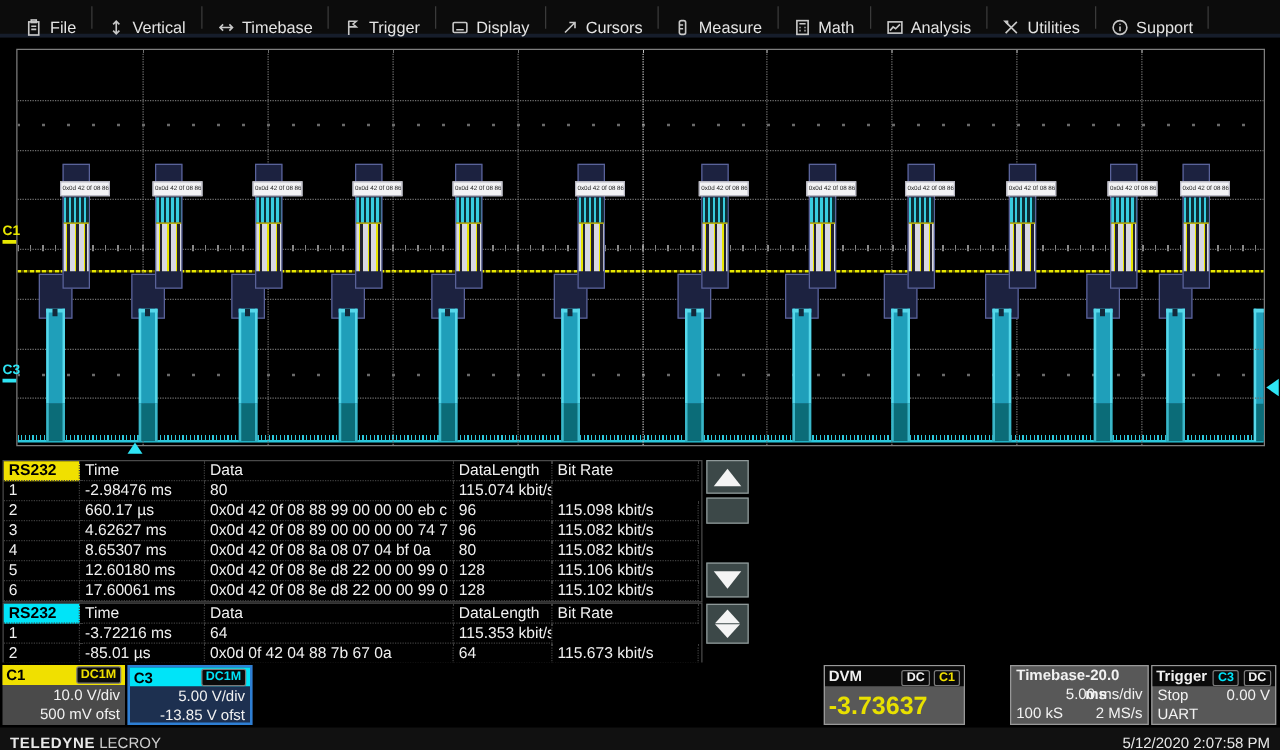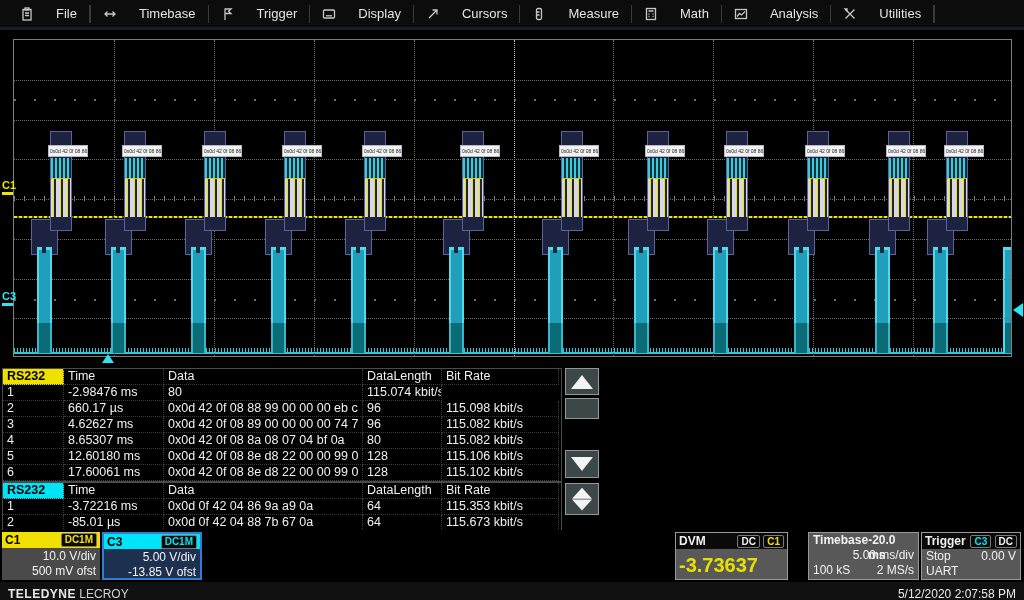--- a/index.html
+++ b/index.html
@@ -3,21 +3,21 @@
 <meta charset="utf-8">
 <style>
   html,body{margin:0;padding:0;background:#000;}
   *{box-sizing:border-box;}
   #screen{position:relative;width:1024px;height:600px;background:#000;overflow:hidden;
           font-family:"Liberation Sans", sans-serif;color:#e8e8e8;}
 
   
   #menubar{position:absolute;left:0;top:0;width:1024px;height:30px;background:#0c0c0c;
            border-bottom:3px solid #161d2b;display:flex;align-items:center;padding-left:8px;}
-  .menu-item{display:flex;align-items:center;gap:22px;padding:0 12px;height:30px;cursor:default;
+  .menu-item{display:flex;align-items:flex-end;gap:6px;padding:0 12px;height:30px;cursor:default;
              font-size:13px;color:#e4e4e4;}
   .menu-sep{width:1px;height:18px;background:#3a3a3a;}
   .micon{width:14px;height:14px;display:block;}
   .micon *{stroke:#c8c8c8;fill:none;stroke-width:1.3;}
 
   
   #wave{position:absolute;left:0;top:33px;width:1024px;height:332px;background:#000;}
   #grat{position:absolute;left:13px;top:6px;width:999px;height:318px;border:1px solid #7d7d7d;
         overflow:hidden;background:#000;}
   .vline{position:absolute;top:0;bottom:0;width:0;border-left:1px dotted #6f6f6f;}
@@ -95,21 +95,21 @@
              padding:0 3px;font-weight:bold;}
   .desc .body{height:15px;padding:1px 4px 0 4px;text-align:right;line-height:15px;color:#f2f2f2;}
   .badge{font-size:10px;font-weight:bold;background:#0a0a0a;border:1px solid #7a7a7a;
          border-radius:2px;padding:0 3px;line-height:12px;}
   #desc-c1{left:2px;width:98px;background:#4a4a4a;}
   #desc-c1 .hdr{background:#f0e000;color:#000;}
   #desc-c1 .badge{color:#f0e000;}
   #desc-c3{left:102px;width:100px;background:#1d3050;border:2px solid #2e7fd4;}
   #desc-c3 .hdr{background:#00e4f8;color:#000;height:15px;}
   #desc-c3 .badge{color:#00e4f8;}
-  #desc-dvm{left:675px;width:113px;background:#585858;border:1px solid #999;}
+  #desc-dvm{left:659px;width:113px;background:#585858;border:1px solid #999;}
   #desc-dvm .hdr{background:#0a0a0a;color:#f0f0f0;}
   #dvm-value{font-size:20px;font-weight:bold;color:#e8e000;text-align:left;padding:4px 12px 0 3px;line-height:24px;}
   #desc-tb{left:808px;width:111px;background:#585858;border:1px solid #999;color:#f2f2f2;}
   .tb-line{display:flex;justify-content:space-between;padding:0 4px;height:15px;line-height:15px;}
   .tb-line.b{font-weight:bold;}
   #desc-trg{left:921px;width:100px;background:#585858;border:1px solid #999;color:#f2f2f2;}
   #desc-trg .hdr{background:#0a0a0a;color:#f0f0f0;font-weight:bold;}
   #desc-trg .badge.cy{color:#00e4f8;}
   #desc-trg .badge.wh{color:#f0f0f0;}
 
@@ -127,20 +127,26 @@
   <div id="menubar">
     <div class="menu-item">
       <svg class="micon" viewBox="0 0 14 14">
           <rect x="3" y="2.5" width="8" height="10.5"></rect>
           <rect x="5" y="1" width="4" height="2"></rect>
           <path d="M5 6 h4 M5 8.5 h4"></path>
         </svg>
       <span>File</span>
     </div>
     <div class="menu-sep"></div>
+    <div class="menu-item">
+      <svg class="micon" viewBox="0 0 14 14">
+          <path d="M7 2 v10 M4.5 4.5 L7 2 l2.5 2.5 M4.5 9.5 L7 12 l2.5 -2.5"></path>
+        </svg>
+      <span>Vertical</span>
+    </div>
     <div class="menu-sep"></div>
     <div class="menu-item">
       <svg class="micon" viewBox="0 0 14 14">
           <path d="M2 7 h10 M4.5 4.5 L2 7 l2.5 2.5 M9.5 4.5 L12 7 l-2.5 2.5"></path>
         </svg>
       <span>Timebase</span>
     </div>
     <div class="menu-sep"></div>
     <div class="menu-item">
       <svg class="micon" viewBox="0 0 14 14">
@@ -190,20 +196,27 @@
     </div>
     <div class="menu-sep"></div>
     <div class="menu-item">
       <svg class="micon" viewBox="0 0 14 14">
           <path d="M2.5 2.5 L11.5 11.5 M11.5 2.5 L2.5 11.5" stroke-width="1.8"></path>
           <path d="M2 2 l2 0 l0 2 Z" fill="#c8c8c8"></path>
         </svg>
       <span>Utilities</span>
     </div>
     <div class="menu-sep"></div>
+    <div class="menu-item">
+      <svg class="micon" viewBox="0 0 14 14">
+          <circle cx="7" cy="7" r="5.5"></circle>
+          <path d="M7 6.2 V10 M7 4 V4.8" stroke-width="1.6"></path>
+        </svg>
+      <span>Support</span>
+    </div>
     <div class="menu-sep"></div>
   </div>
 
   <div id="wave">
     <div id="grat">
 
       <div class="dotrow" style="top:59px"></div>
       <div class="dotrow" style="top:259px"></div>
       <div class="tickrow" style="top:156px"></div>
       <div class="c1-baseline"></div>
@@ -400,21 +413,20 @@
     <div class="trow">
       <div class="tlabel">RS232</div>
       <div>Time</div>
       <div>Data</div>
       <div>DataLength</div>
       <div>Bit Rate</div>
     </div>
     <div class="trow">
       <div>1</div>
         <div>-3.72216 ms</div>
-      <div>0x0d 0f 42 04 86 9a a9 0a</div>
         <div>64</div>
       <div>115.353 kbit/s</div>
     </div>
     <div class="trow">
       <div>2</div>
         <div>-85.01 µs</div>
       <div>0x0d 0f 42 04 88 7b 67 0a</div>
         <div>64</div>
       <div>115.673 kbit/s</div>
     </div>

